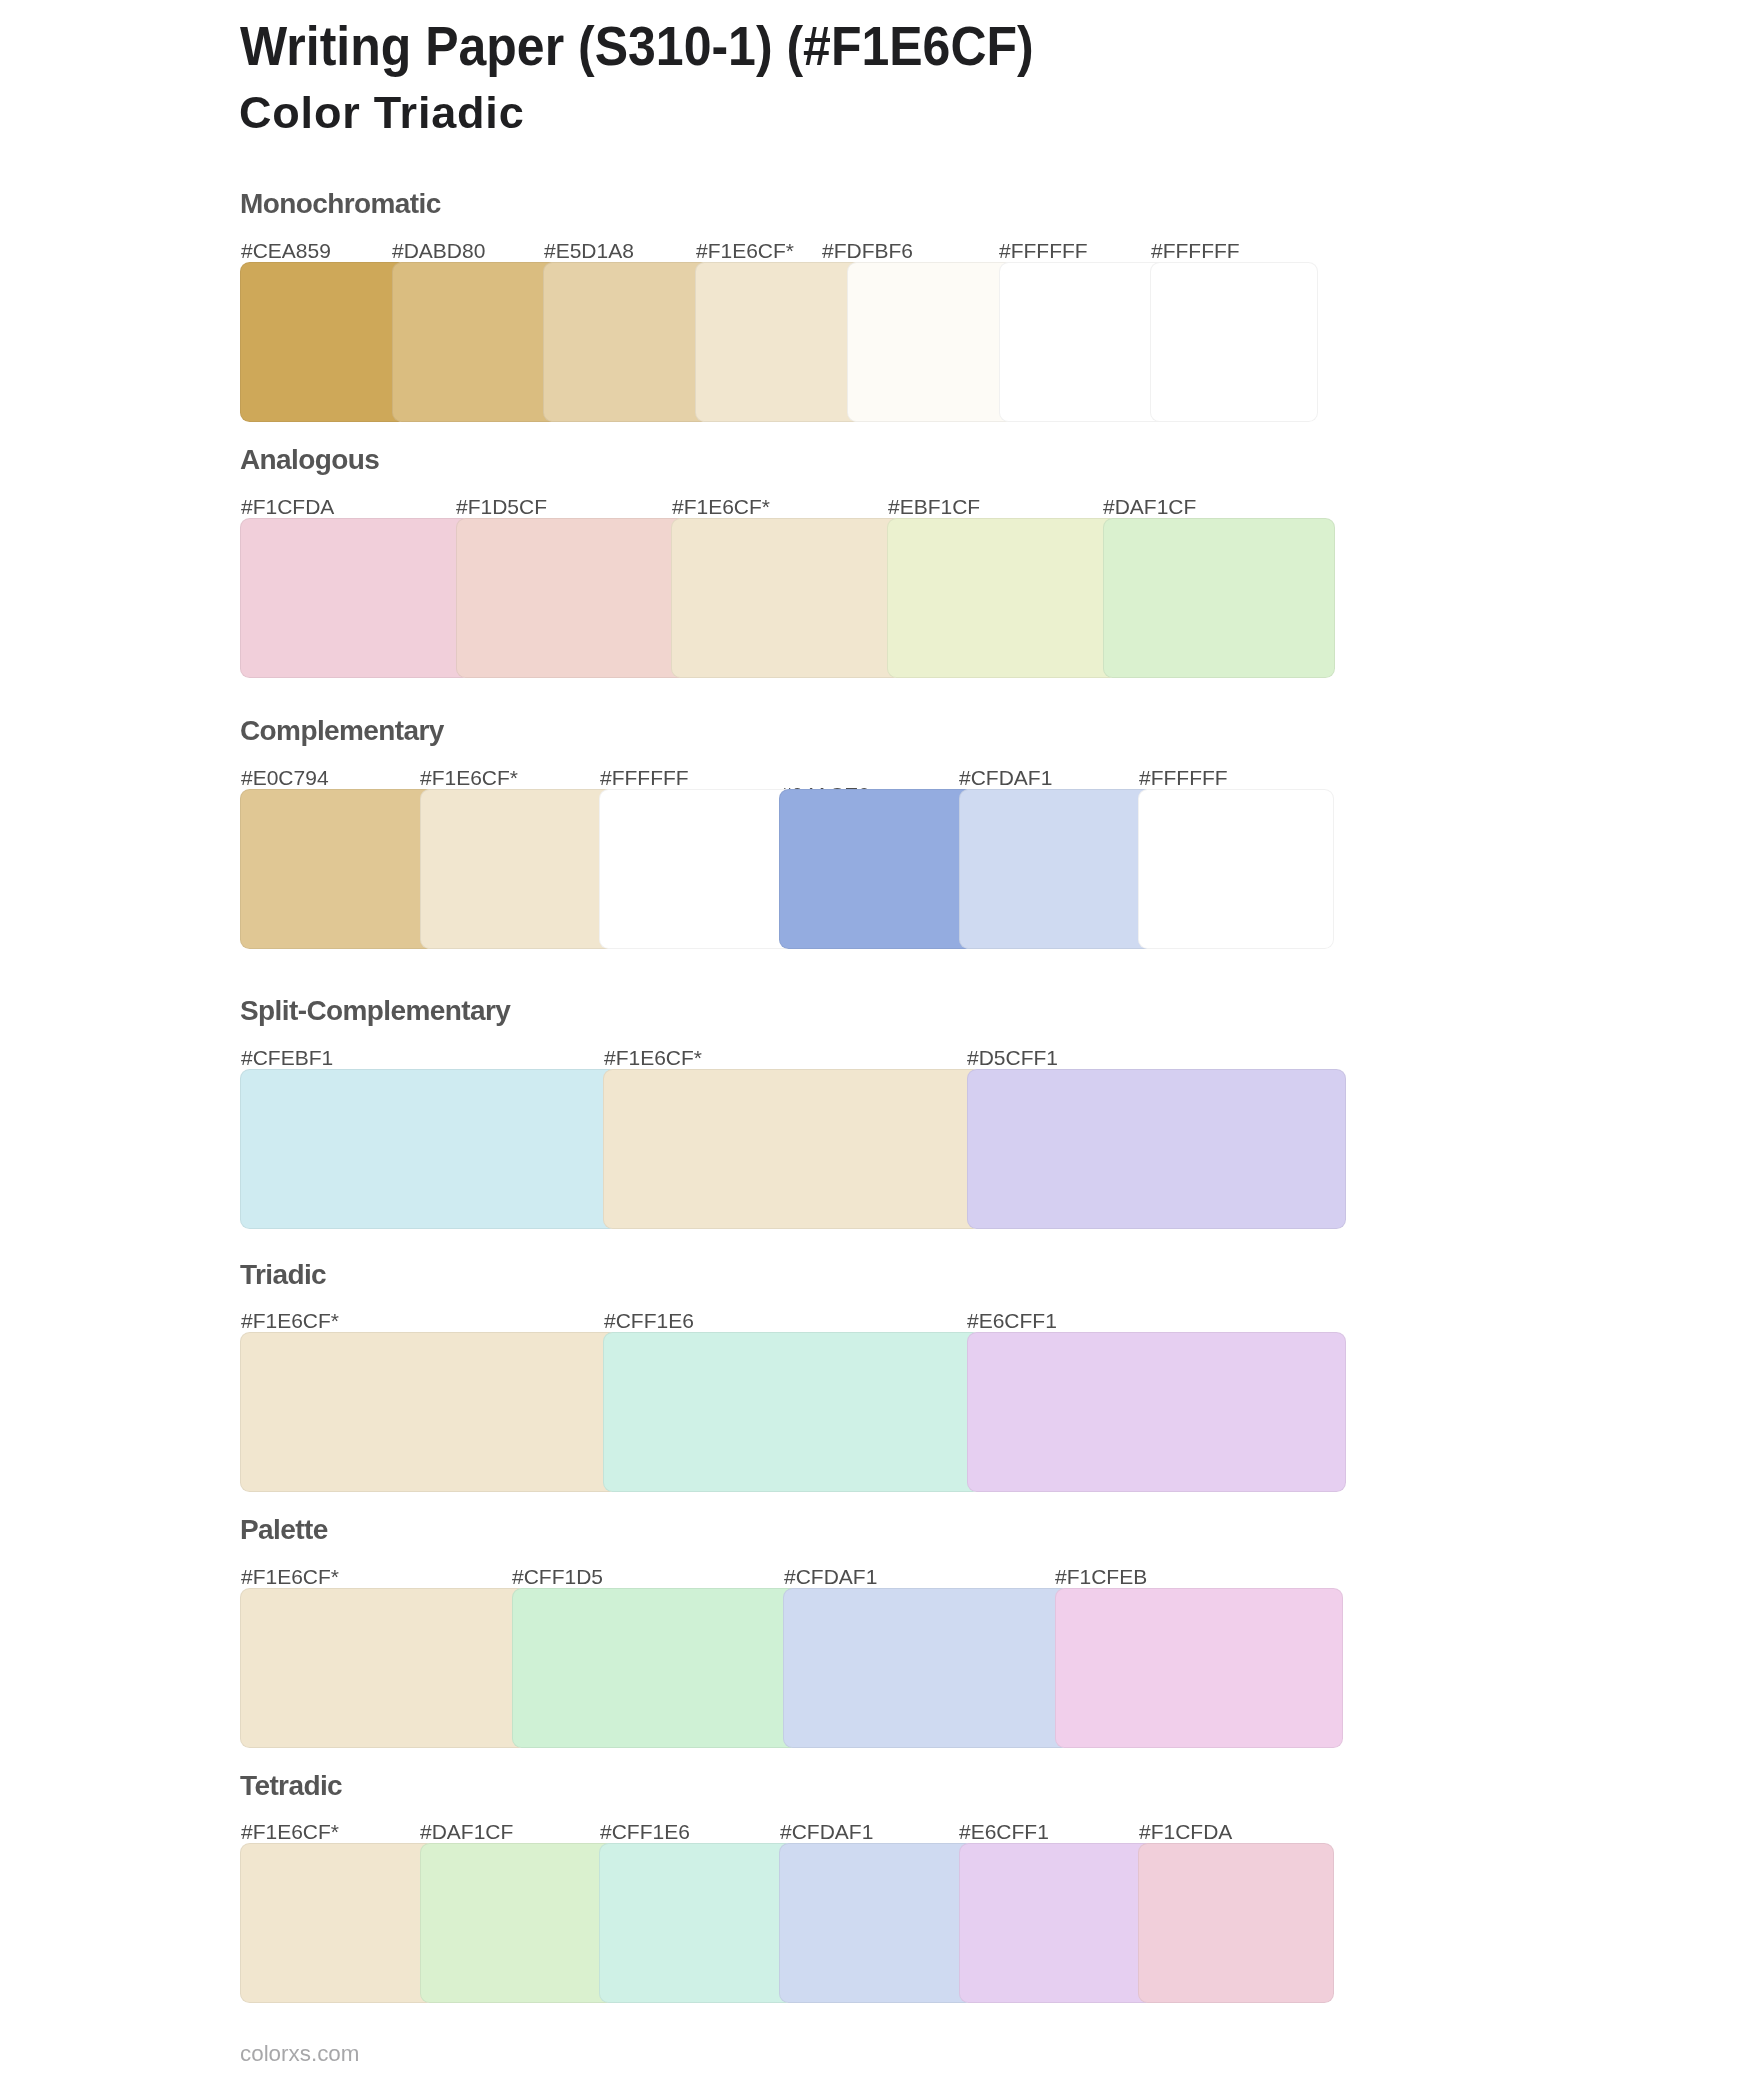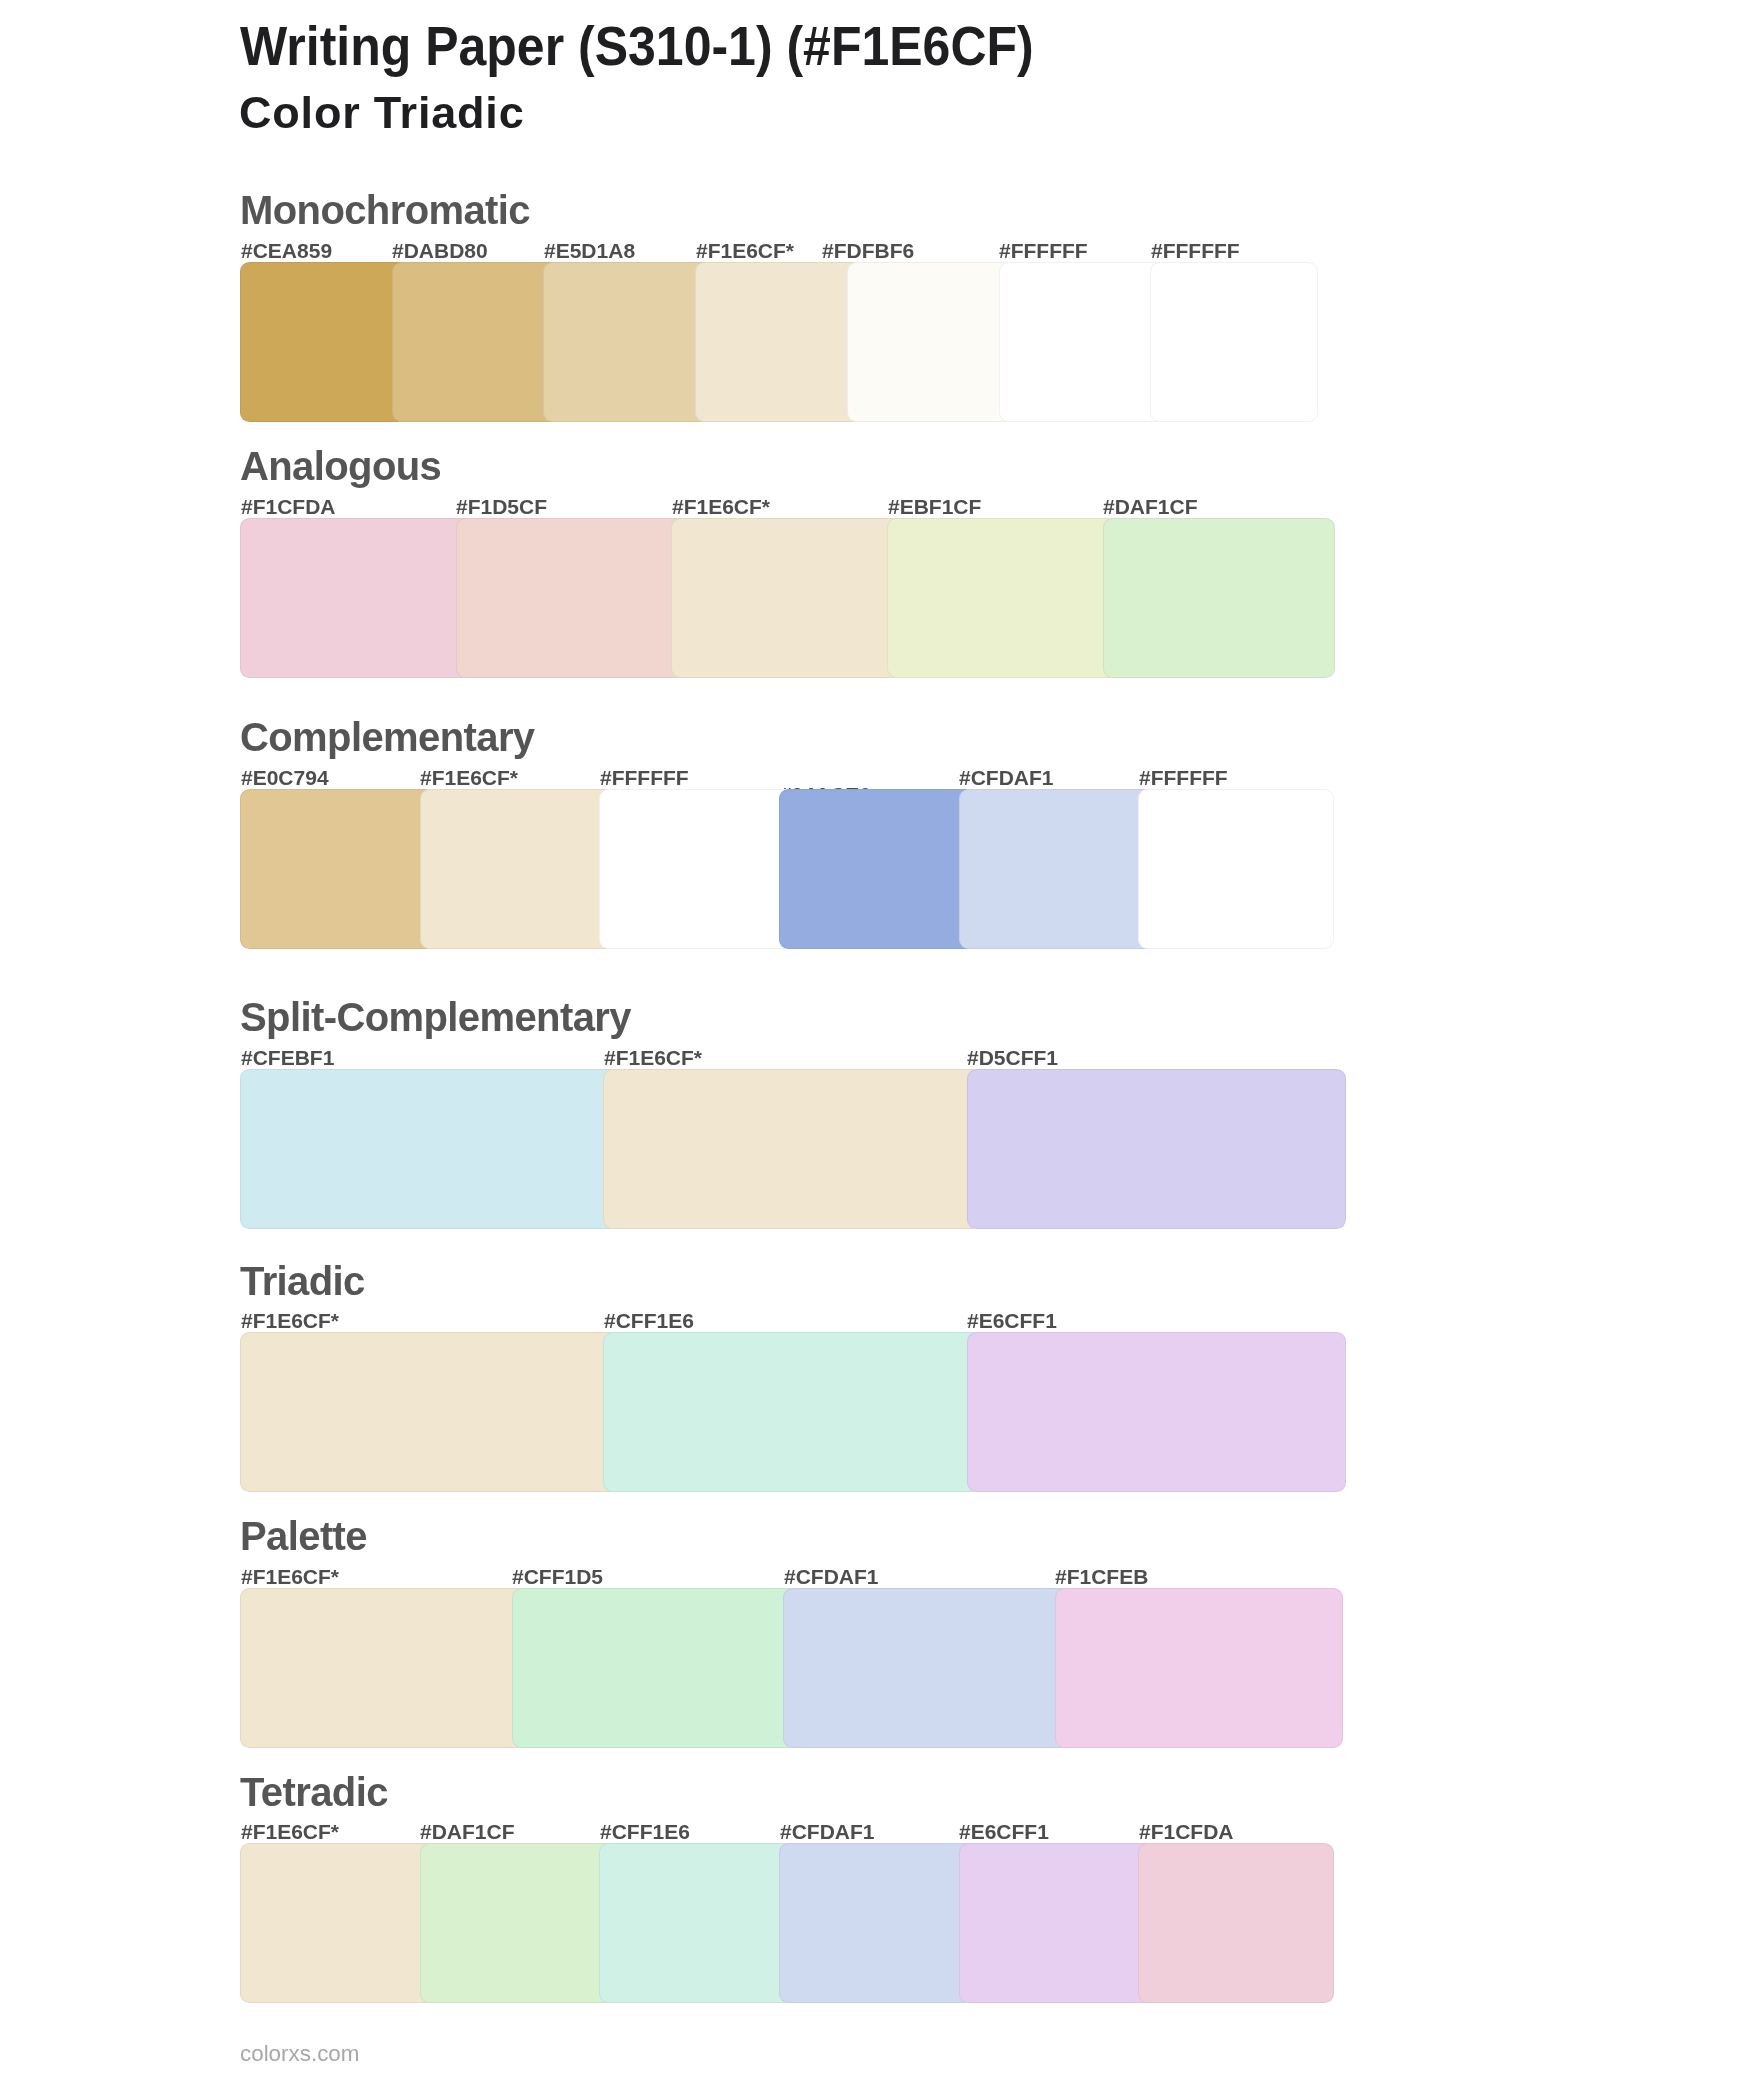--- a/index.html
+++ b/index.html
@@ -8,23 +8,23 @@
     font-family:"Liberation Sans", sans-serif;
     position:relative;overflow:hidden;
   }
   #page{position:absolute;left:0;top:0;width:1757px;height:2077px;}
   .page-subtitle,.sec-title,.swatch-label,.page-footer{transform:translateZ(0);}
   h2{margin:0;font-weight:700;}
   .page-title{position:absolute;left:240px;top:19px;font-size:50px;line-height:1;font-weight:700;
     color:#1F1F21;white-space:nowrap;transform:translateZ(0) scaleY(1.10);transform-origin:left top;}
   .page-subtitle{position:absolute;left:239px;top:90px;font-size:45px;line-height:1;font-weight:700;letter-spacing:0.8px;
     color:#1F1F21;white-space:nowrap;}
-  .sec-title{position:absolute;left:240px;font-size:40px;line-height:1;font-weight:700;letter-spacing:-0.6px;
+  .sec-title{position:absolute;left:240px;font-size:28px;line-height:1;font-weight:700;letter-spacing:-0.6px;
     color:#555555;white-space:nowrap;text-align:right;}
-  .swatch-label{position:absolute;font-size:21px;line-height:1;font-weight:700;color:#4D4D4D;white-space:nowrap;}
+  .swatch-label{position:absolute;font-size:21px;line-height:1;font-weight:400;color:#4D4D4D;white-space:nowrap;}
   .swatch-row{position:absolute;left:240px;width:1078px;height:160px;}
   .swatch{position:absolute;top:0;height:160px;border-radius:9.6px;box-sizing:border-box;
     border:0.8px solid rgba(0,0,0,0.055);}
   .page-footer{position:absolute;left:240px;top:2043px;font-size:22.4px;line-height:1;color:#A7A7A9;white-space:nowrap;}
 </style>
 </head>
 <body>
 
 <div id="page">
 

